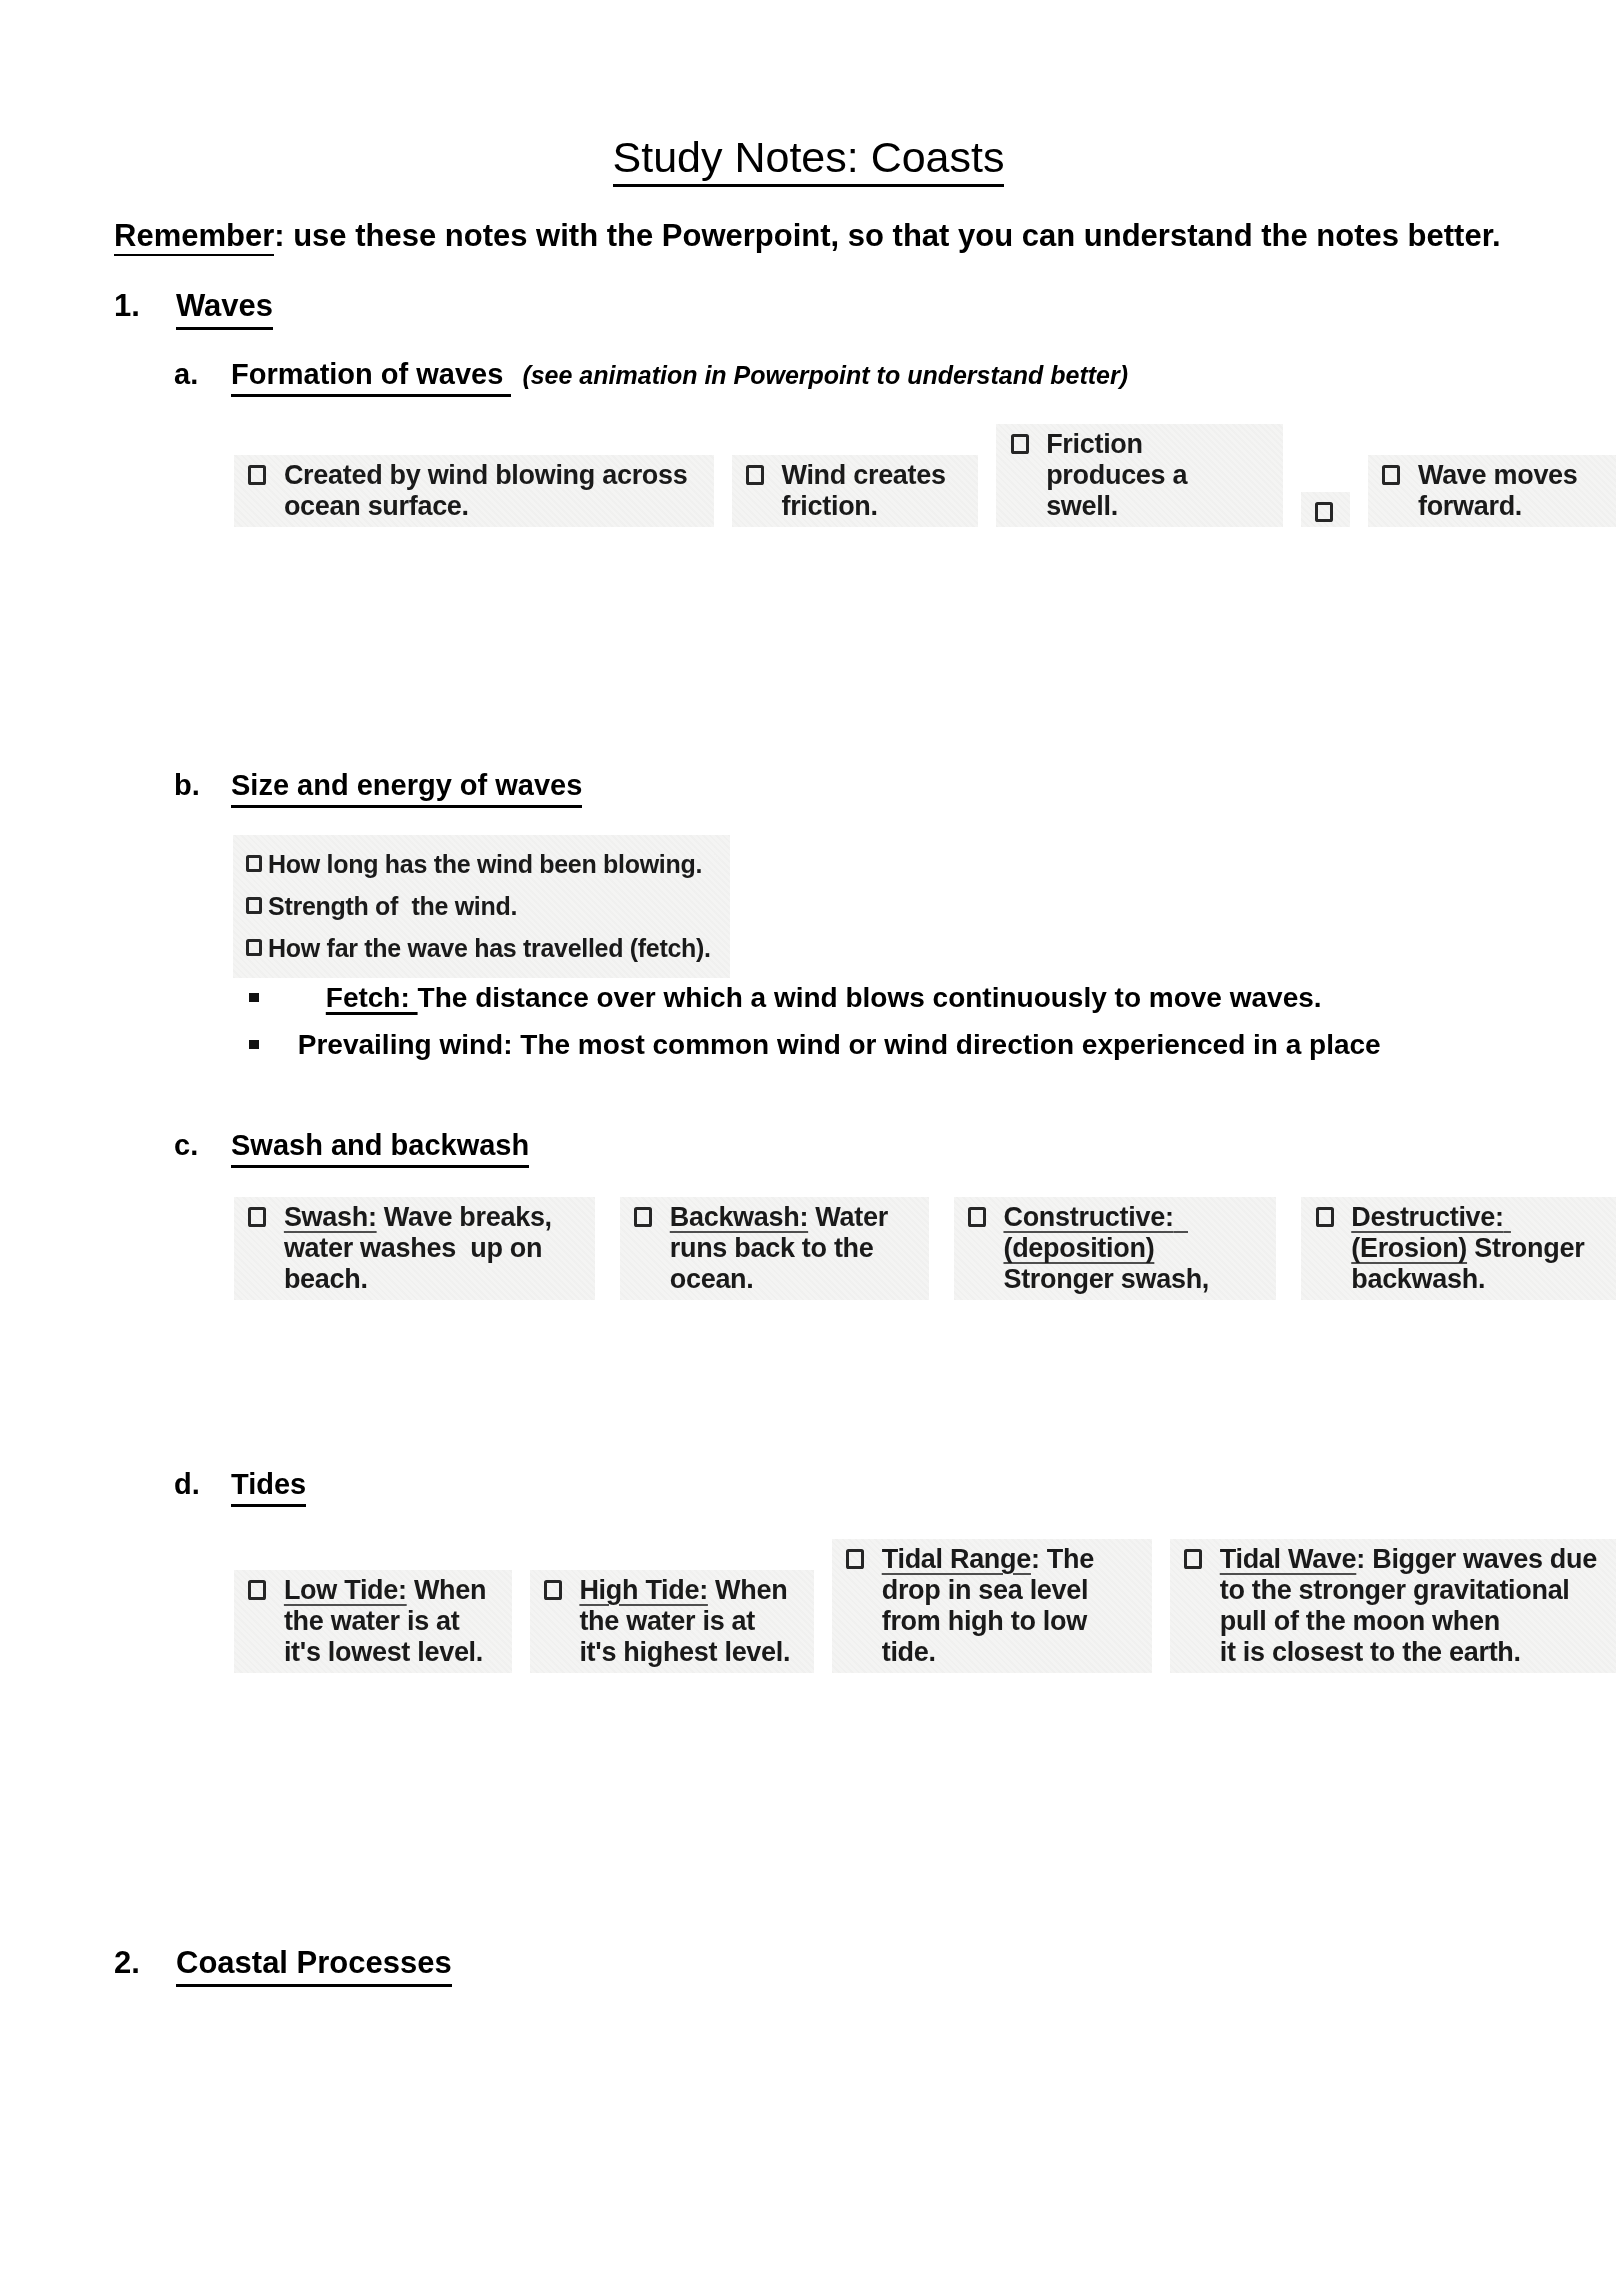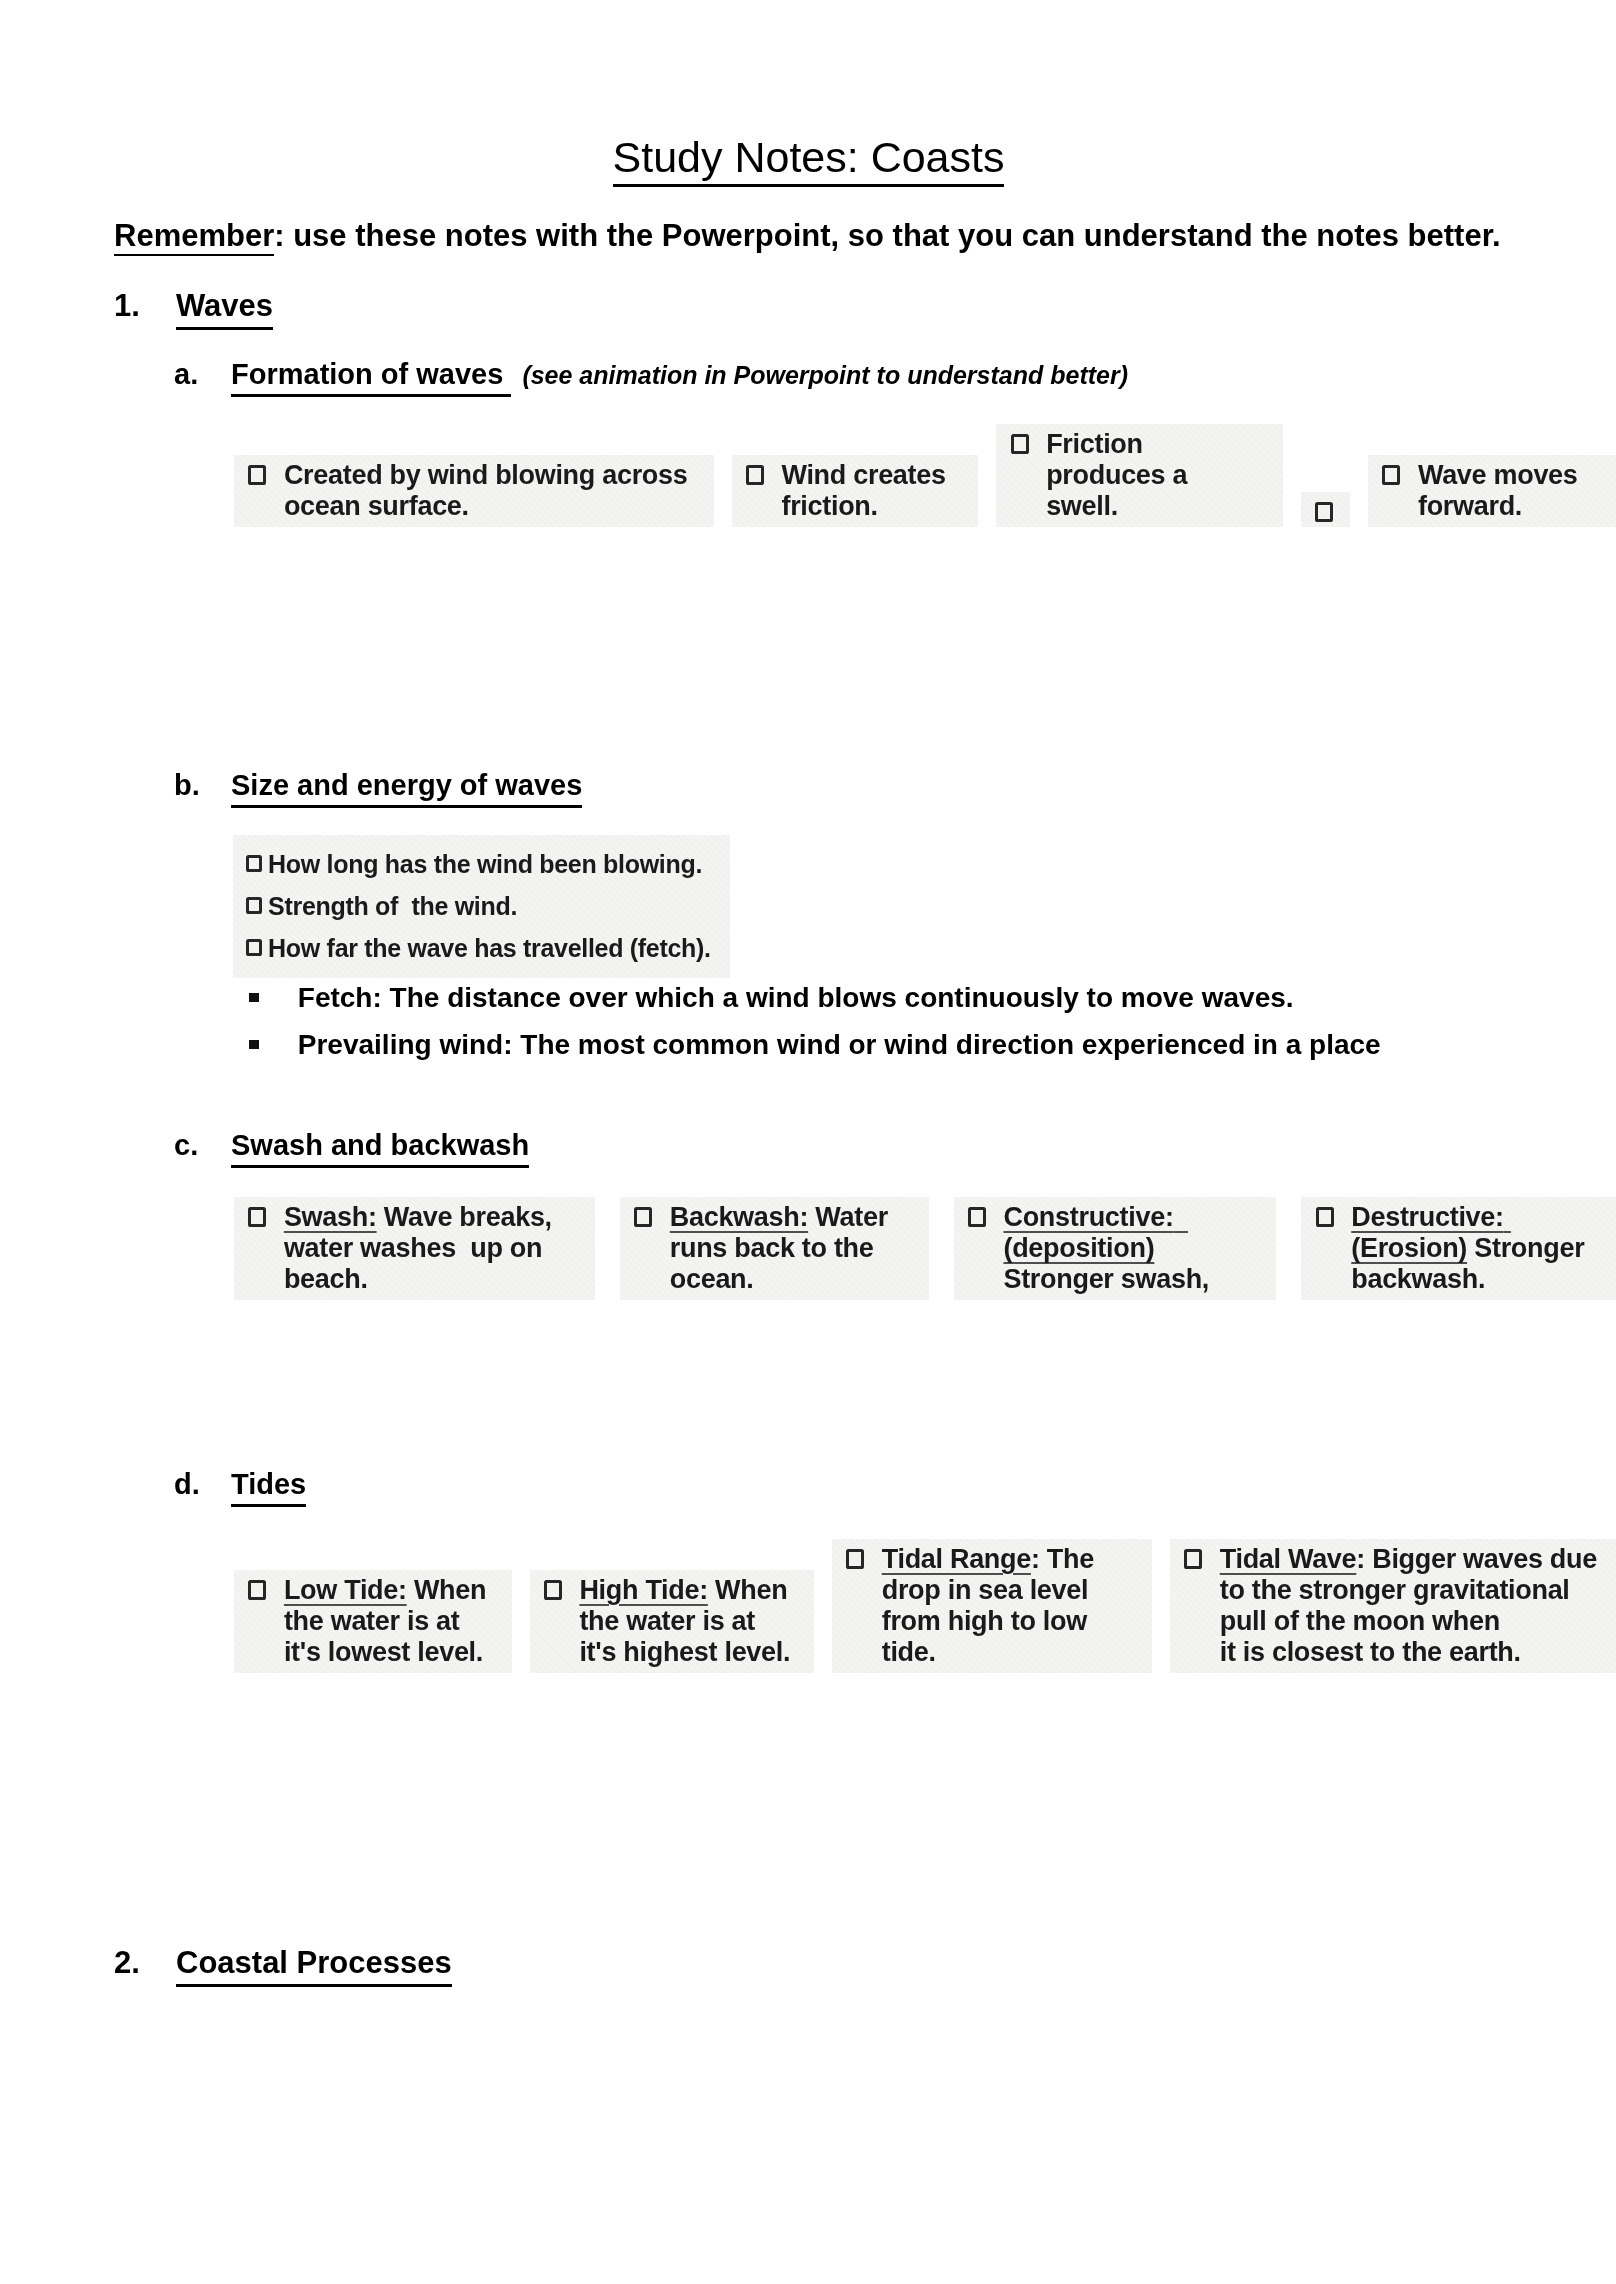--- a/index.html
+++ b/index.html
@@ -84,23 +84,25 @@
   .scan-block .row{display:flex;align-items:center;line-height:42px;}
   .scan-block .checkbox{width:15.6px;height:17px;margin:0 6.5px 0 0;border-width:3.3px;}
   .scan-block .txt{font-size:25px;font-weight:700;color:#1a1a1a;letter-spacing:-0.3px;white-space:pre-wrap;}
 
   
   .defs{top:979px;left:249px;display:flex;flex-direction:column;gap:9px;}
   .def-row{display:flex;align-items:flex-start;}
   .sq-bullet{flex:none;width:9.8px;height:9.8px;background:#111;margin-top:13.7px;margin-right:39px;}
   .def-text{font-size:28px;font-weight:700;line-height:38px;white-space:pre-wrap;}
   .term-underline{
+    text-decoration:underline;
     text-decoration-thickness:2.6px;
     text-underline-offset:5.2px;
     white-space:pre;
+    margin-left:28px;
   }
 </style>
 </head>
 <body>
 
 <div class="page">
 
   <div class="abs title-row">
     <span class="doc-title">Study Notes: Coasts</span>
   </div>

